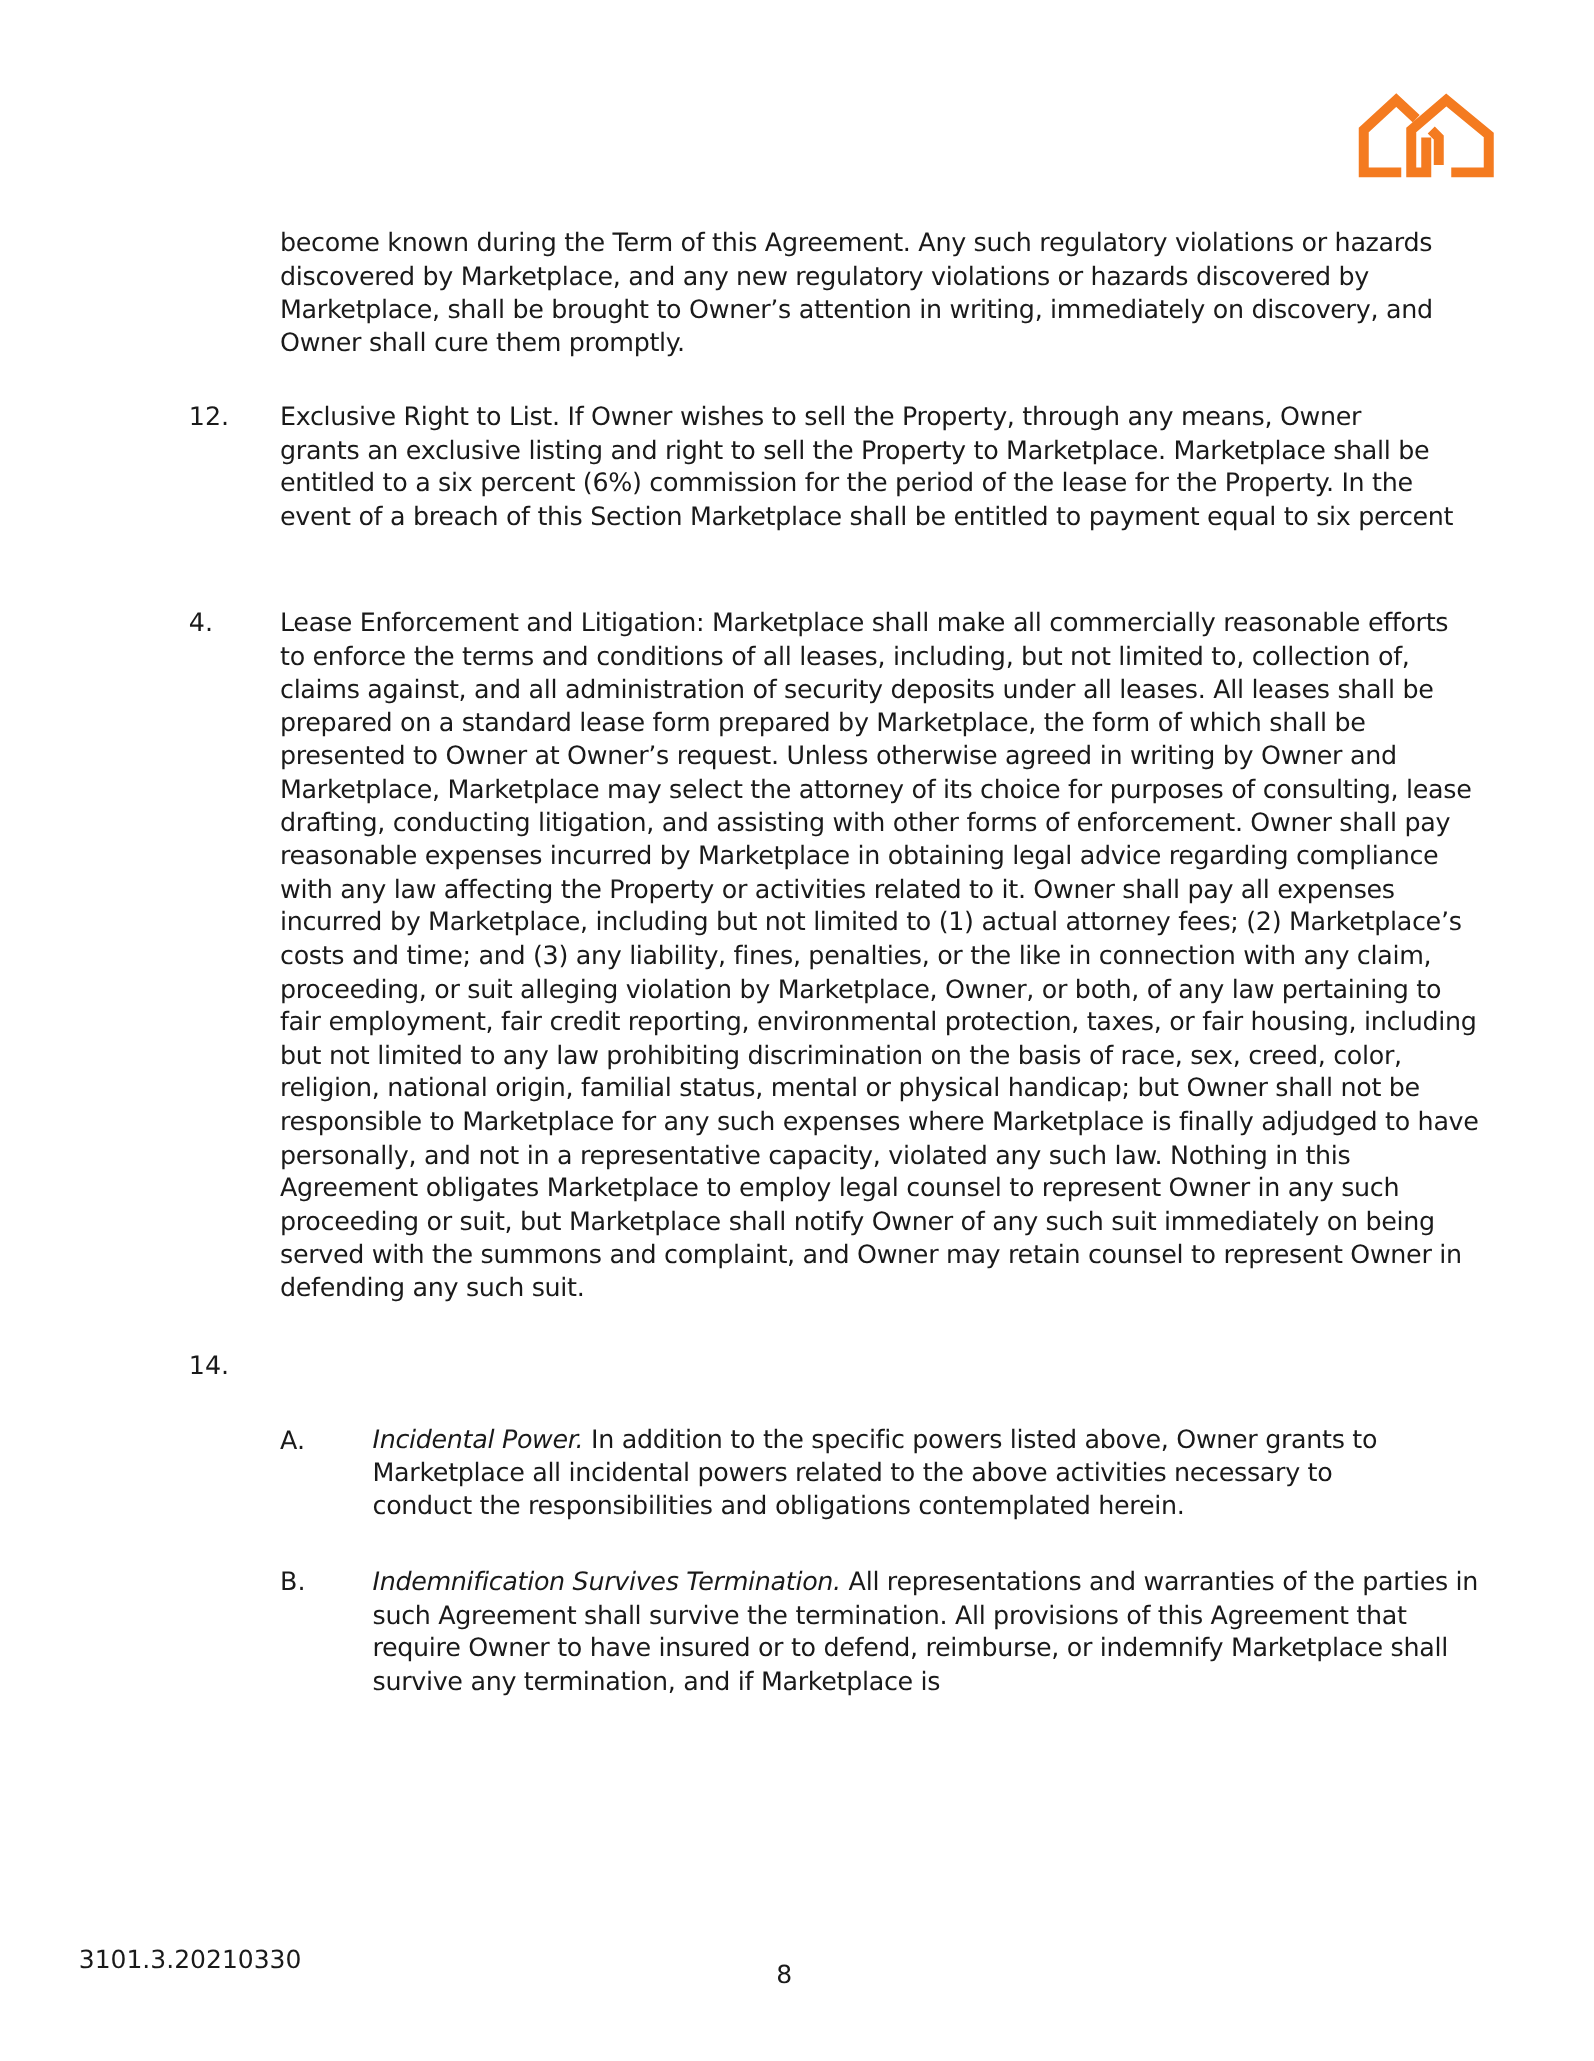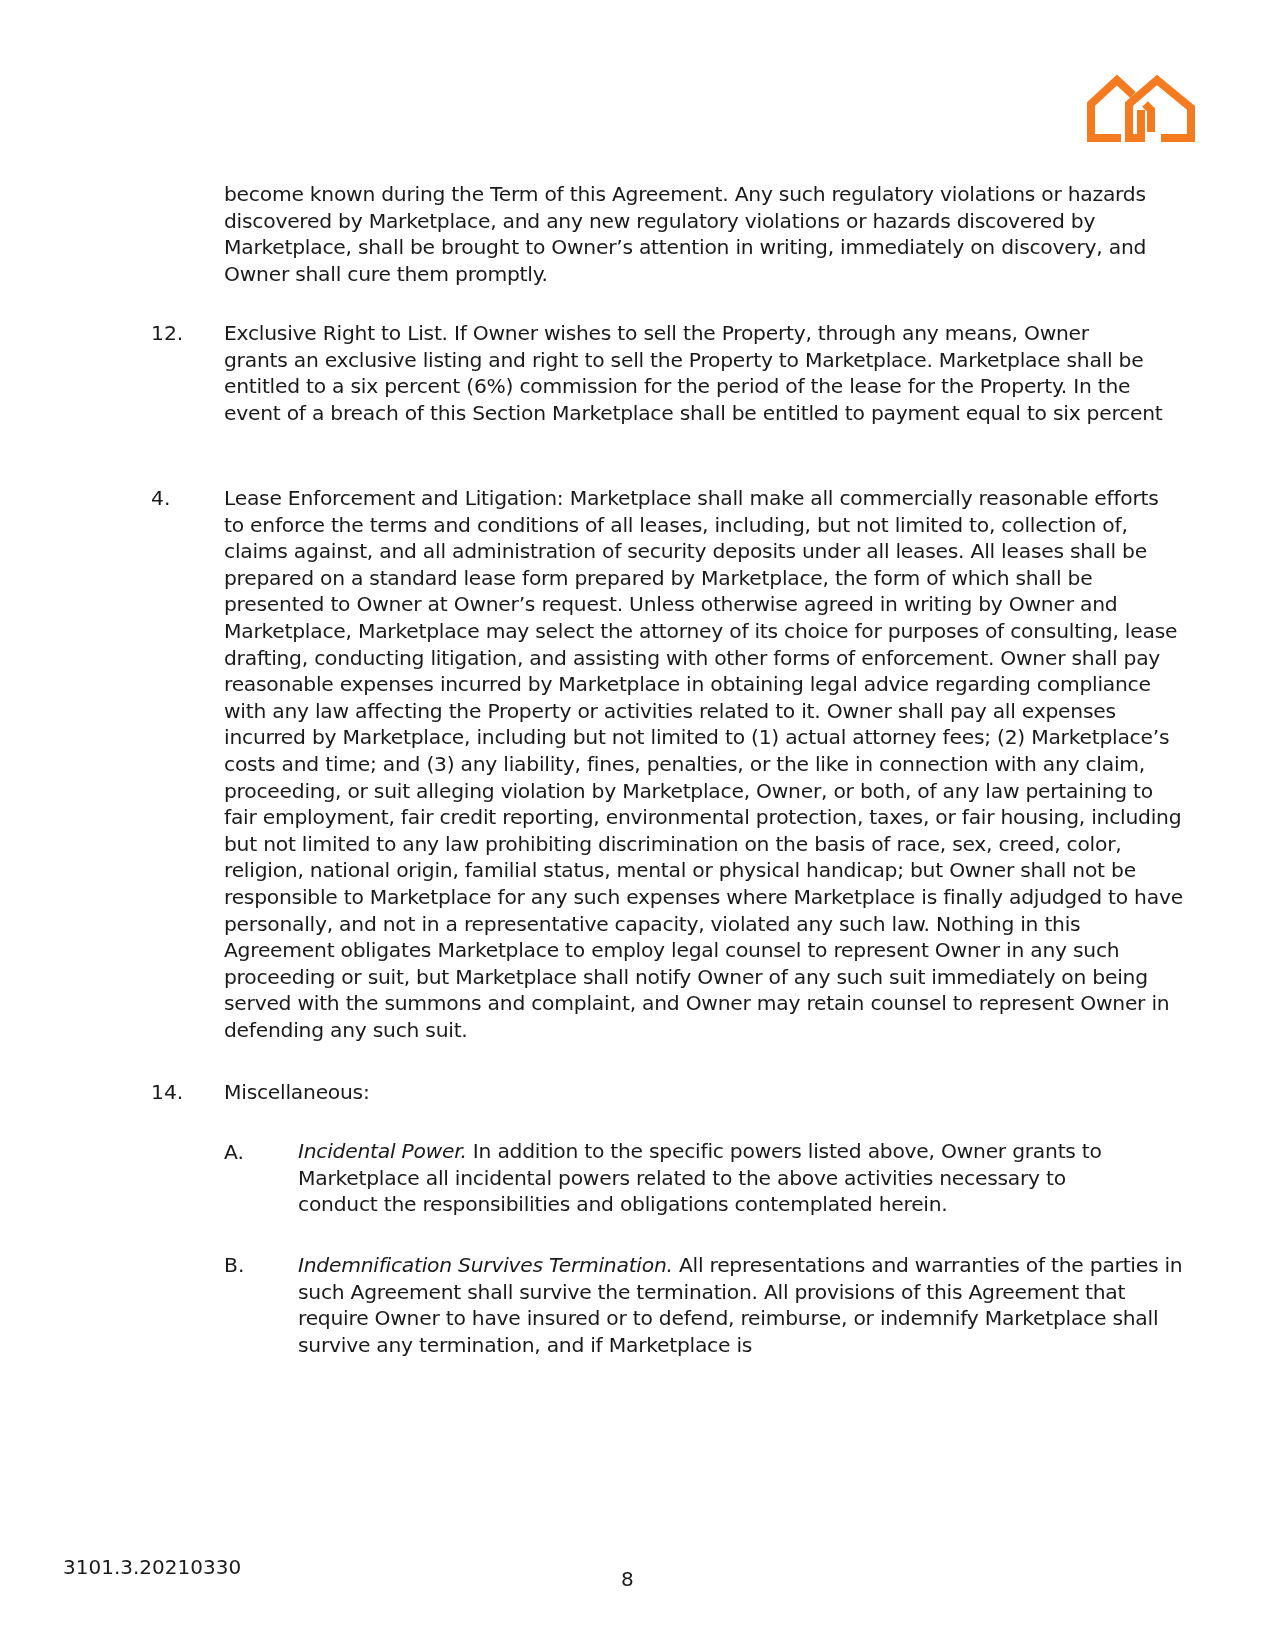--- a/index.html
+++ b/index.html
@@ -64,23 +64,20 @@
     <span class="line">religion, national origin, familial status, mental or physical handicap; but Owner shall not be</span>
     <span class="line">responsible to Marketplace for any such expenses where Marketplace is finally adjudged to have</span>
     <span class="line">personally, and not in a representative capacity, violated any such law. Nothing in this</span>
     <span class="line">Agreement obligates Marketplace to employ legal counsel to represent Owner in any such</span>
     <span class="line">proceeding or suit, but Marketplace shall notify Owner of any such suit immediately on being</span>
     <span class="line">served with the summons and complaint, and Owner may retain counsel to represent Owner in</span>
     <span class="line">defending any such suit.</span>
   </div>
 
   <div class="num" style="top:1079px;">14.</div>
-  <div class="para" style="top:1079px;">
-    <b class="line">Miscellaneous:</b>
-  </div>
 
   <div class="sub-letter" style="top:1139px;">A.</div>
   <div class="sub-para" style="top:1138px;">
     <span class="line"><i>Incidental Power.</i><span> In addition to the specific powers listed above, Owner grants to</span></span>
     <span class="line">Marketplace all incidental powers related to the above activities necessary to</span>
     <span class="line">conduct the responsibilities and obligations contemplated herein.</span>
   </div>
 
   <div class="sub-letter" style="top:1252px;">B.</div>
   <div class="sub-para" style="top:1252px;">

